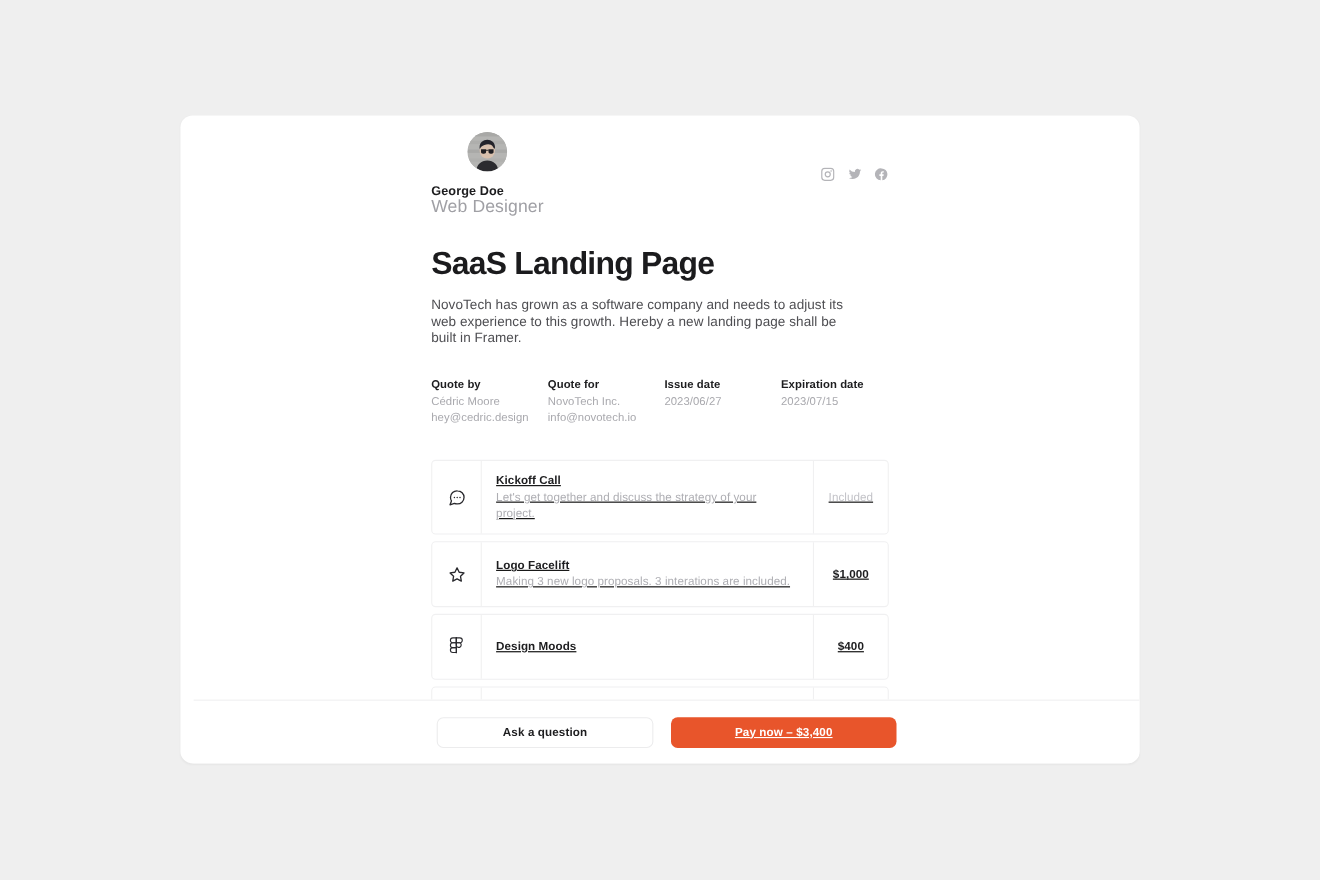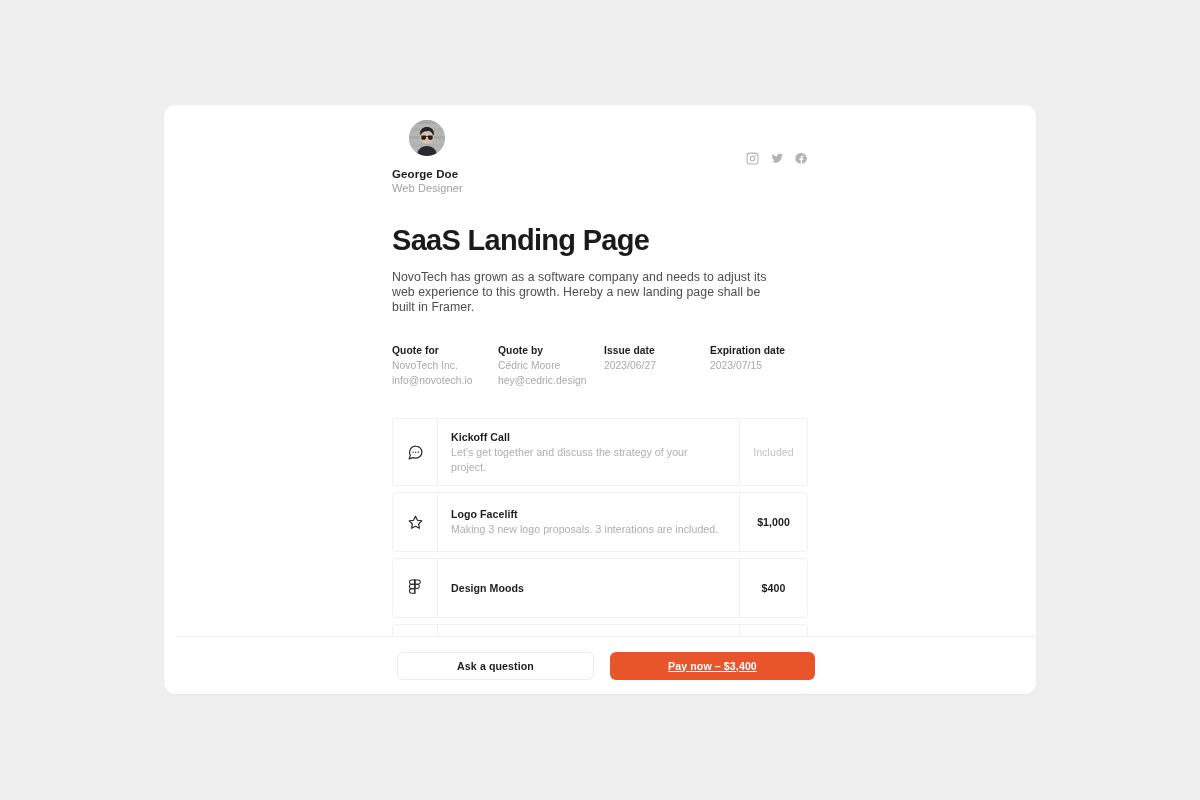--- a/index.html
+++ b/index.html
@@ -41,21 +41,21 @@
     overflow: hidden; flex: none;
     background: #b9b9b9;
     position: relative;
   }
   .avatar svg { display: block; width: 100%; height: 100%; }
   .pname {
     font-size: 11.5px; font-weight: bold; color: #1d1d1f;
     line-height: 14px; letter-spacing: 0.1px;
   }
   .prole {
-    font-size: 11px; color: #a0a0a5; line-height: 15px;
+    font-size: 16px; color: #a0a0a5; line-height: 15px;
     letter-spacing: 0.1px;
   }
   .socials { display: flex; align-items: center; gap: 11px; }
   .socials svg { display: block; }
   .soc { color: #b4b4b8; cursor: pointer; }
 
   
   h1.title {
     font-size: 29px; font-weight: bold; color: #1b1b1d;
     letter-spacing: -0.7px; margin-top: 45px; line-height: 34px;
@@ -80,20 +80,21 @@
   }
 
   
   .items { margin-top: 31px; display: flex; flex-direction: column; gap: 6px; }
   .item {
     display: flex; align-items: stretch;
     border: 1px solid #f0f0f1;
     border-radius: 4px;
     background: #fff;
     min-height: 60px;
+    text-decoration: underline;
   }
   .item-icon {
     width: 45px; flex: none;
     display: flex; align-items: center; justify-content: center;
     border-right: 1px solid #f0f0f1;
     color: #2a2a2e;
   }
   .item-icon svg { display: block; }
   .item-main {
     flex: 1 1 auto;
@@ -198,28 +199,28 @@
               </svg>
             </span>
           </div>
         </div>
 
         <h1 class="title">SaaS Landing Page</h1>
         <p class="desc">NovoTech has grown as a software company and needs to adjust its web experience to this growth. Hereby a new landing page shall be built in Framer.</p>
 
         <div class="meta">
           <div class="meta-col">
+            <div class="meta-label">Quote by</div>
+            <div class="meta-val">Cédric Moore</div>
+            <div class="meta-val">hey@cedric.design</div>
+          </div>
+          <div class="meta-col">
             <div class="meta-label">Quote for</div>
             <div class="meta-val">NovoTech Inc.</div>
             <div class="meta-val">info@novotech.io</div>
-          </div>
-          <div class="meta-col">
-            <div class="meta-label">Quote by</div>
-            <div class="meta-val">Cédric Moore</div>
-            <div class="meta-val">hey@cedric.design</div>
           </div>
           <div class="meta-col">
             <div class="meta-label">Issue date</div>
             <div class="meta-val">2023/06/27</div>
           </div>
           <div class="meta-col">
             <div class="meta-label">Expiration date</div>
             <div class="meta-val">2023/07/15</div>
           </div>
         </div>

